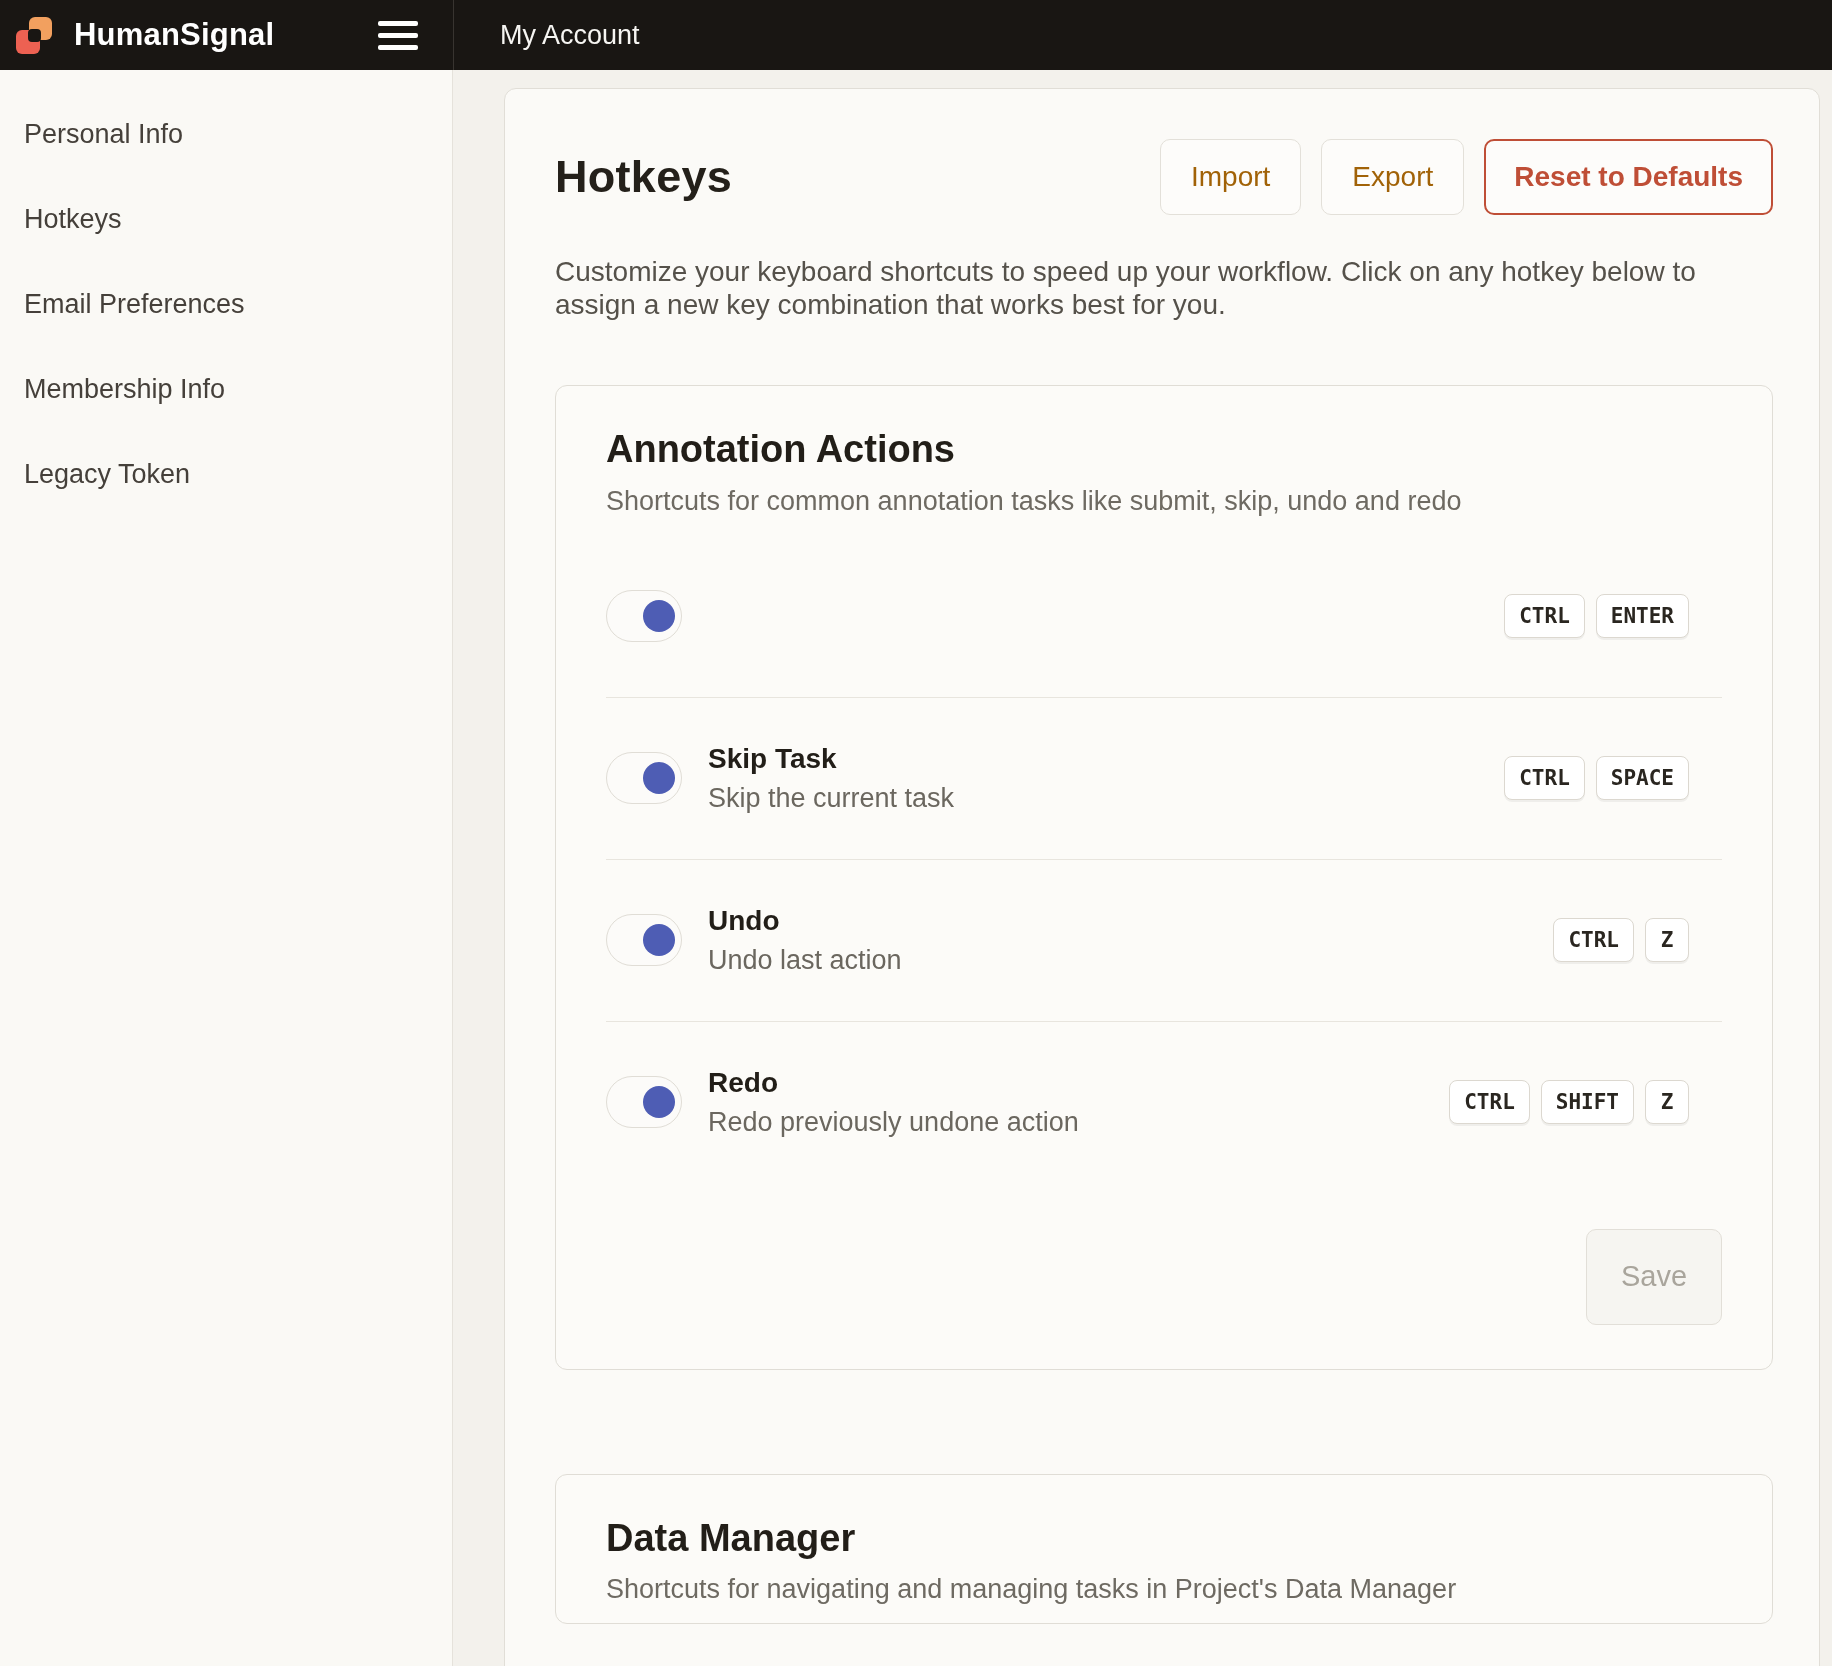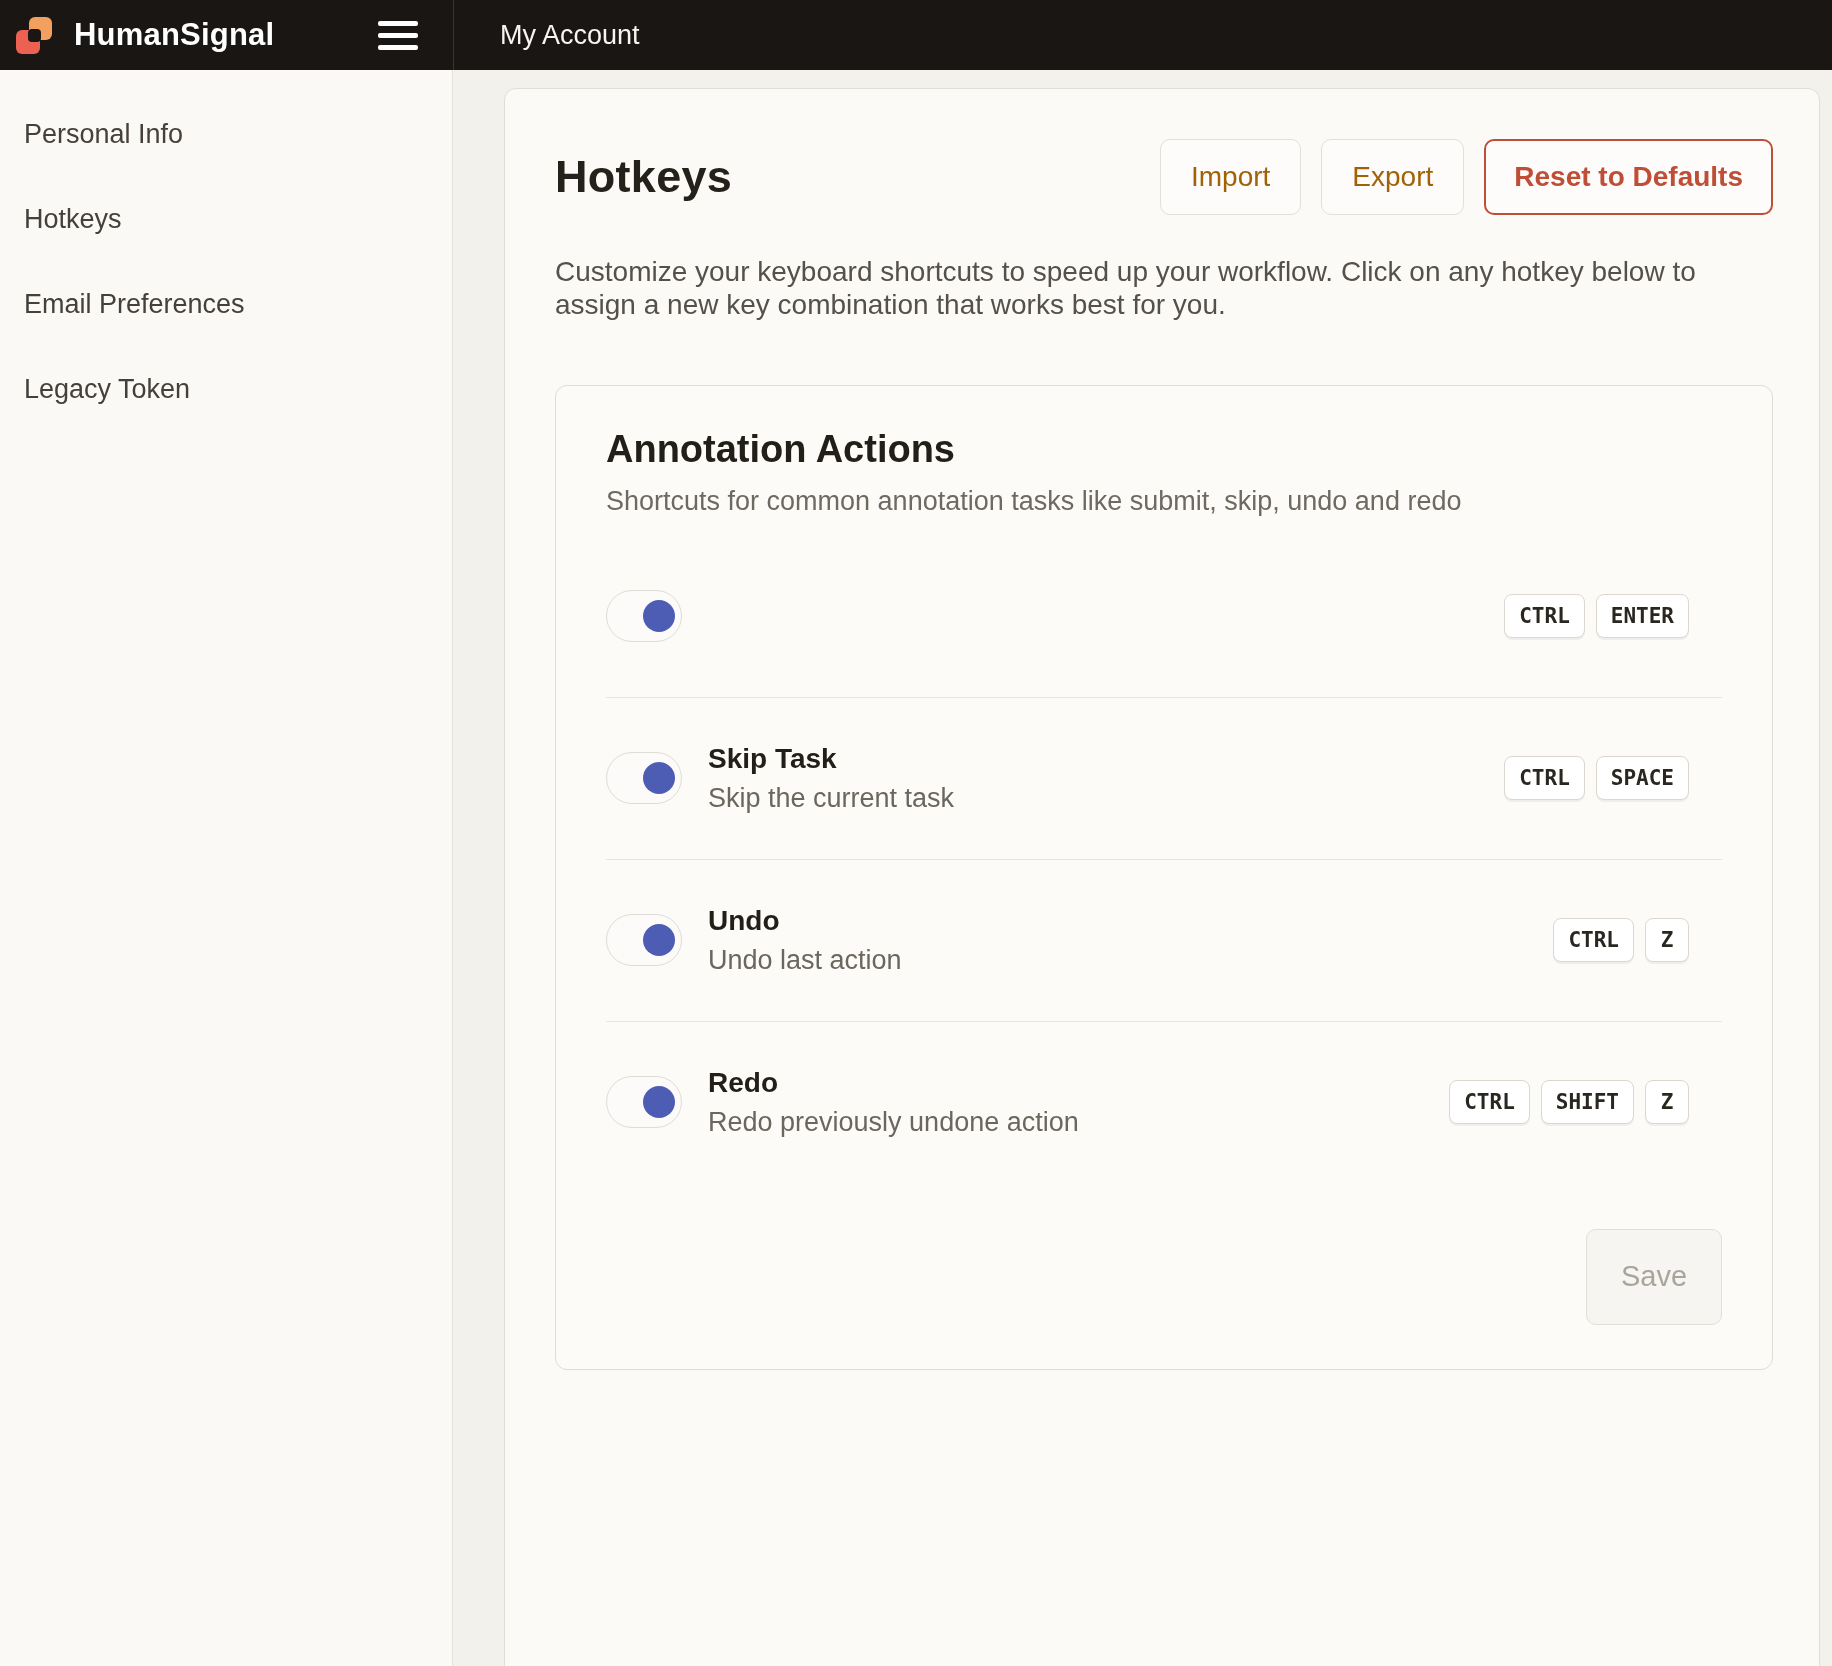--- a/index.html
+++ b/index.html
@@ -89,20 +89,21 @@
   </div>
   <div class="topbar-divider"></div>
   <div class="page-title">My Account</div>
 </header>
 
 <div class="layout">
   <nav class="sidebar" id="side-nav">
       <div class="side-item">Personal Info</div>
       <div class="side-item">Hotkeys</div>
       <div class="side-item">Email Preferences</div>
+      <div class="side-item">Membership Info</div>
       <div class="side-item">Legacy Token</div>
     </nav>
 
   <main class="content">
     <div class="outer-card">
       <div class="panel-head">
         <h1>Hotkeys</h1>
         <div class="toolbar">
           <button class="btn">Import</button>
           <button class="btn">Export</button>
@@ -166,16 +167,22 @@
                   <span class="key">SHIFT</span>
                   <span class="key">Z</span>
                 </div>
   </div>
 </div>
     <div class="sec-footer">
       <button class="save-btn">Save</button>
     </div>
   </section>
 
+  <section class="section-card">
+    <h2 class="sec-title">Data Manager</h2>
+    <p class="sec-sub">Shortcuts for navigating and managing tasks in Project's Data Manager</p>
+    <div class="rows"></div>
+
+  </section>
 </div>
     </div>
   </main>
 </div>
 
 </body></html>

